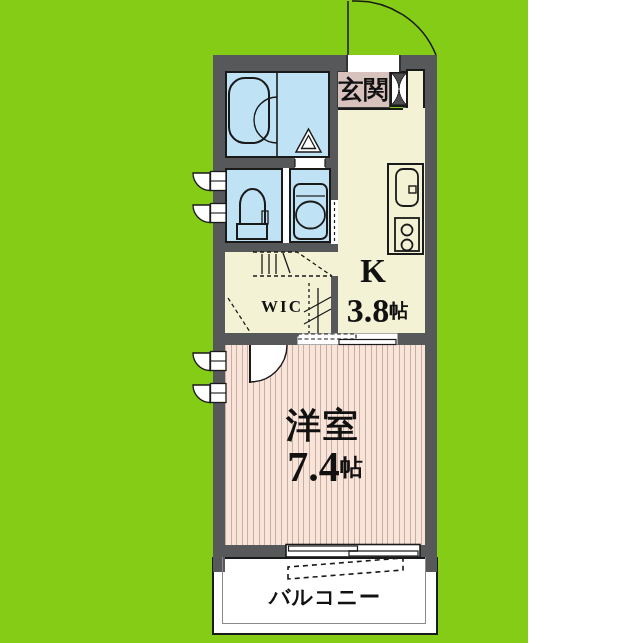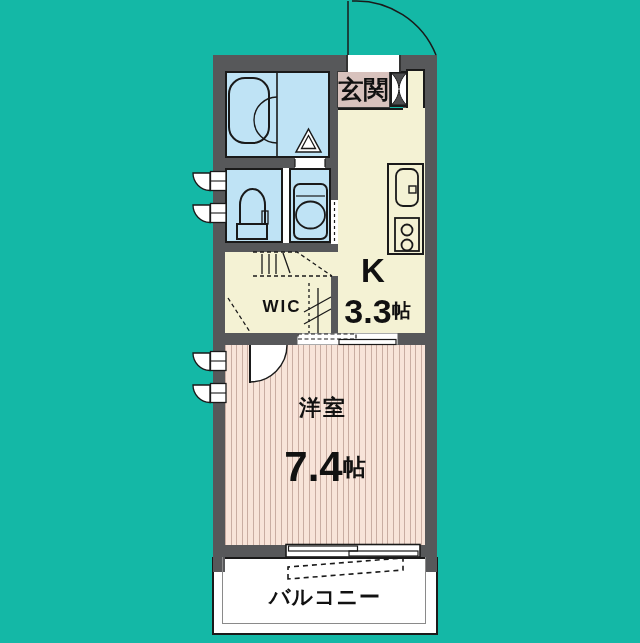--- a/index.html
+++ b/index.html
@@ -1,17 +1,17 @@
 <!DOCTYPE html>
 <html style="--wall: #57585A; --wet-area: #BFE3F5; --floor-cream: #F4F2D4; --genkan: #D8C2BD; --flooring: #F8E4D9; --flooring-stripe: #C9ADA2;"><head>
 <meta charset="utf-8">
 <style>
   html,body{margin:0;padding:0;background:#fff;}
-  .plan{position:relative;width:640px;height:643px;background:#14b8a6;overflow:hidden;
-        font-family:Liberation Sans, sans-serif;}
+  .plan{position:relative;width:528px;height:643px;background:#84cc16;overflow:hidden;
+        font-family:Liberation Serif, serif;}
   .abs{position:absolute;box-sizing:border-box;}
   .wall{background:var(--wall,#57585A);z-index:1;}
   .room{z-index:2;}
   .blue{background:var(--wet-area,#BFE3F5);border:2px solid #1a1a1a;}
   .cream{background:var(--floor-cream,#F4F2D4);}
   .cream-b{background:var(--floor-cream,#F4F2D4);border:2px solid #1a1a1a;}
   .mauve{background:var(--genkan,#D8C2BD);border:1px solid #3a3a3a;}
   .white{background:#fff;}
   .detail{z-index:3;}
   .flooring{background-color:var(--flooring,#F8E4D9);
@@ -154,27 +154,27 @@
       <path d="M295 159 V167"></path>
         <path d="M325 159 V167"></path>
     </g>
   </svg>
 
   <div class="abs label" style="left:337px;top:73px;width:53px;height:33px;font-size:25px;">玄関</div>
 
   <div class="abs label" style="left:343px;top:252px;width:60px;height:38px;font-size:33px;">K</div>
 
   <div class="abs label" style="left:330px;top:293px;width:95px;height:36px;font-size:34px;">
-    <span>3.3</span>
+    <span>3.8</span>
       <span class="unit" style="font-size:19px;">帖</span>
   </div>
 
   <div class="abs label" style="left:252px;top:295px;width:60px;height:24px;font-size:17px;letter-spacing:2px;">WIC</div>
 
-  <div class="abs label" style="left:255px;top:388px;width:136px;height:40px;font-size:22px;letter-spacing:2px;">洋室</div>
+  <div class="abs label" style="left:255px;top:405px;width:136px;height:40px;font-size:35px;letter-spacing:2px;">洋室</div>
 
   <div class="abs label" style="left:250px;top:443px;width:150px;height:48px;font-size:42px;">
     <span>7.4</span>
       <span class="unit" style="font-size:23px;">帖</span>
   </div>
 
   <div class="abs label" style="left:235px;top:580px;width:180px;height:34px;font-size:21px;letter-spacing:1px;z-index:6;">バルコニー</div>
 
 </div>
 

